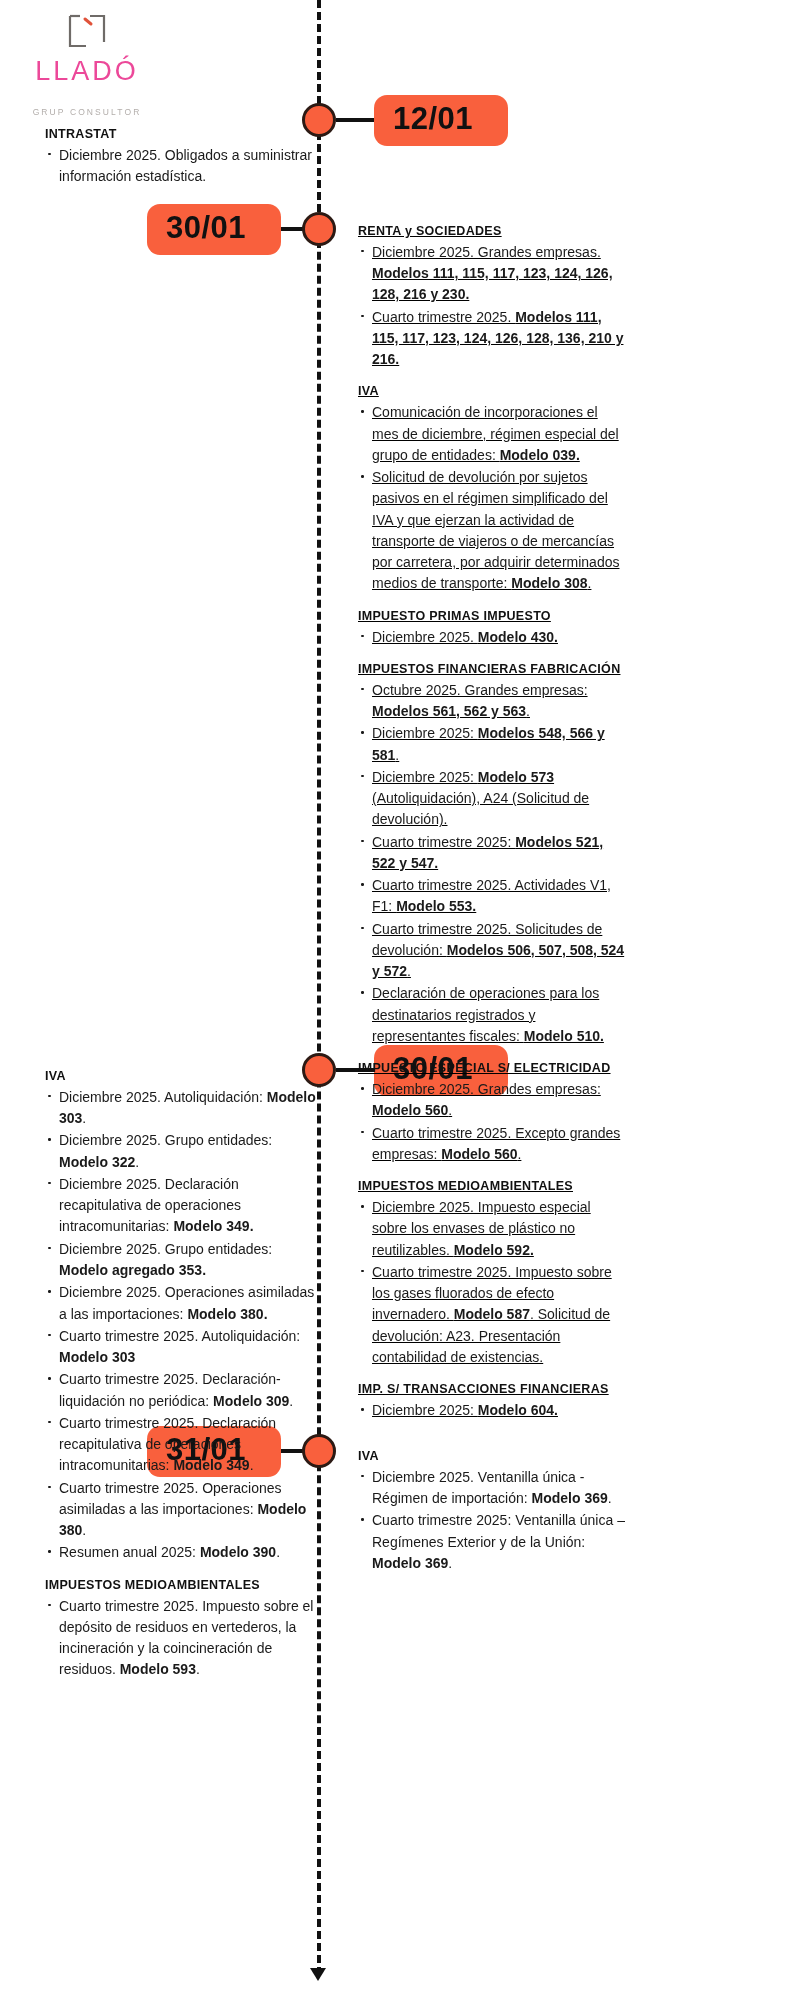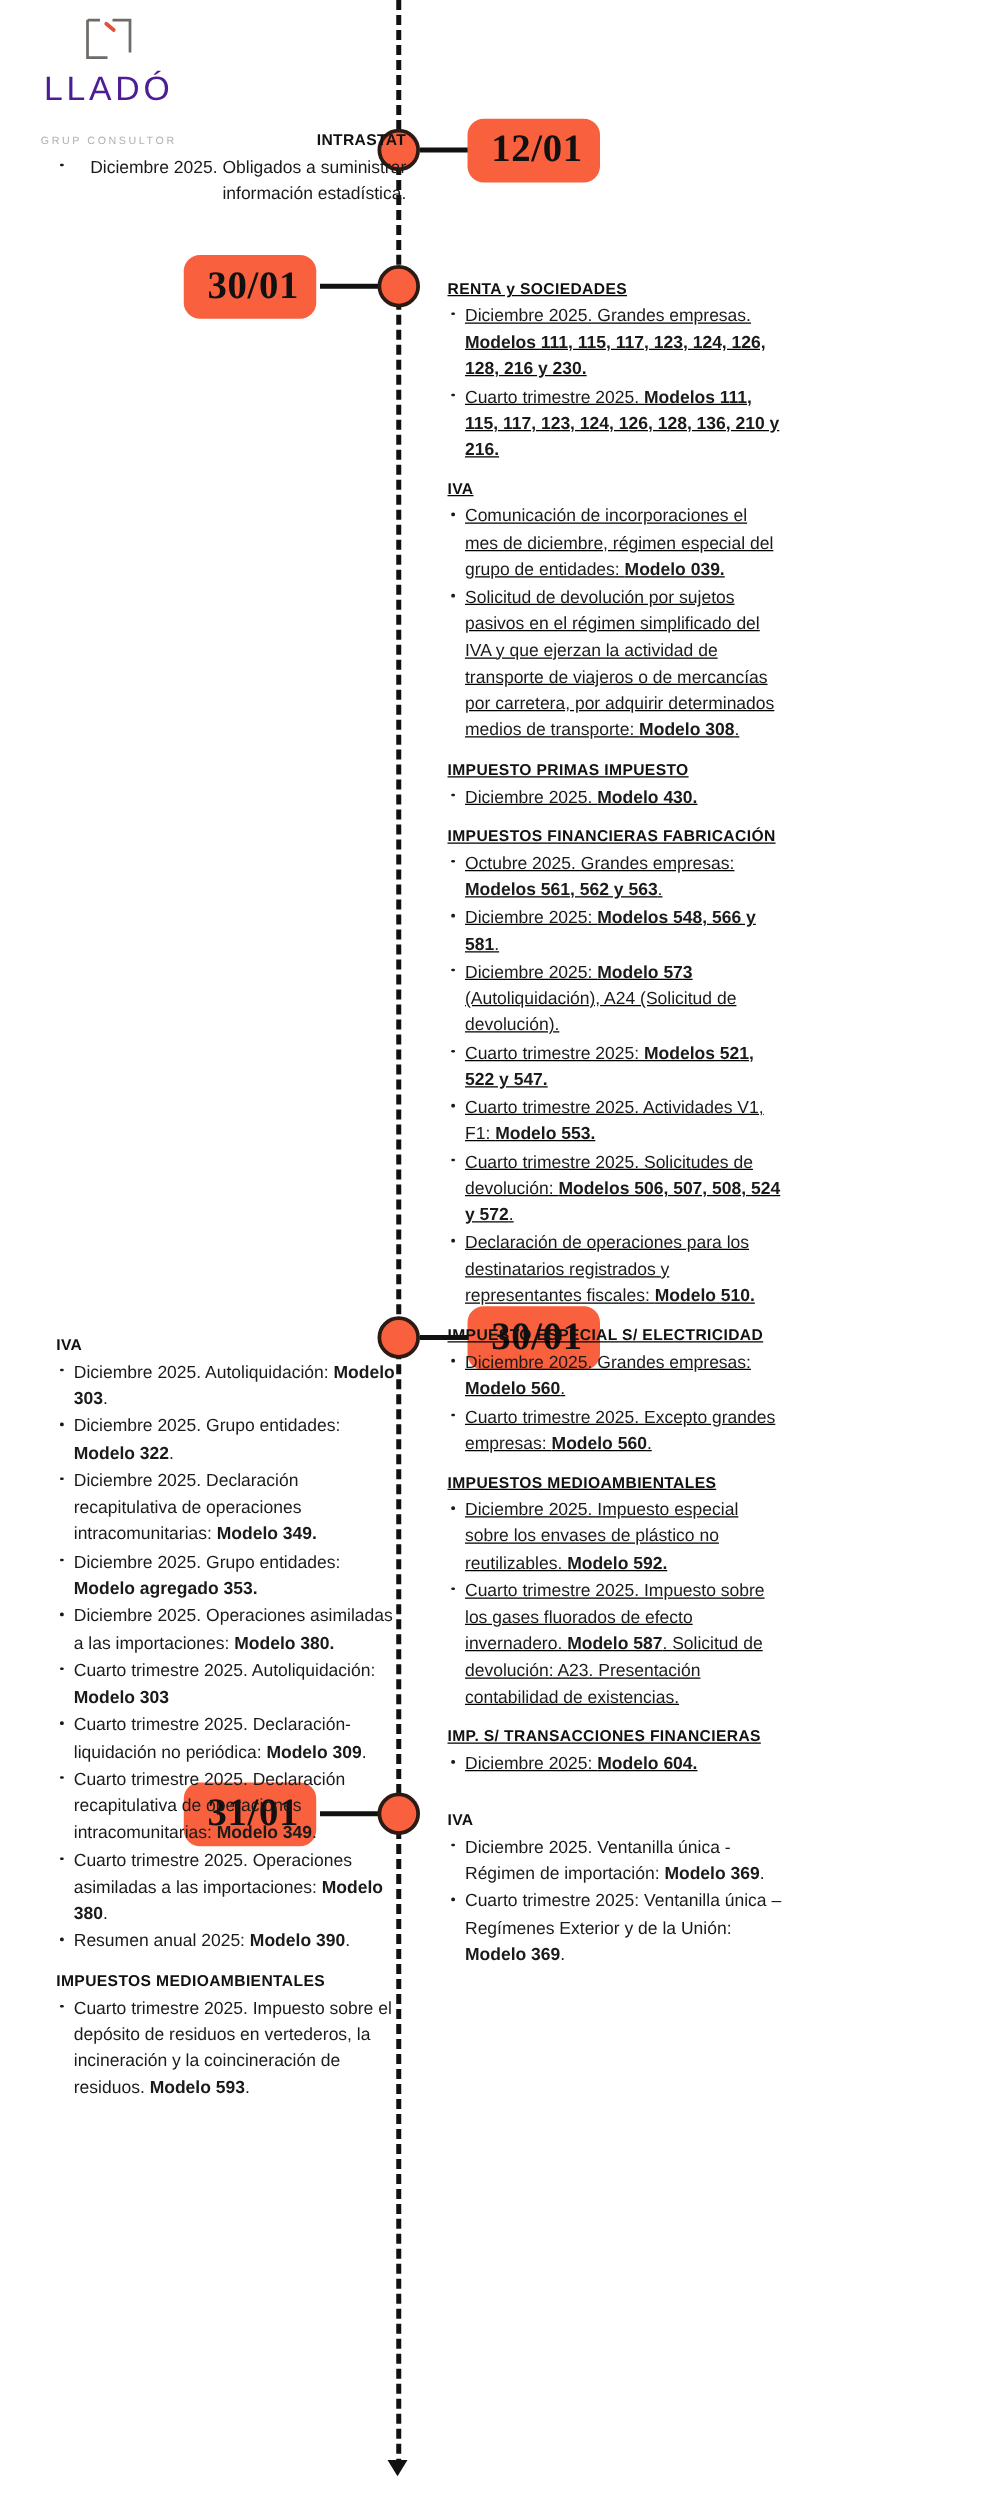--- a/index.html
+++ b/index.html
@@ -48,21 +48,21 @@
   .logo-mark {
     width: 42px;
     height: 38px;
     margin: 0 auto 8px auto;
     position: relative;
   }
   .logo-wordmark {
     font-family: "Liberation Sans", sans-serif;
     font-size: 27px;
     letter-spacing: 3px;
-    color: #4c1d95;
+    color: #ec4899;
     font-weight: 400;
     line-height: 1;
   }
   .logo-sub {
     font-family: Liberation Sans, sans-serif;
     font-size: 8.5px;
     letter-spacing: 2.1px;
     color: #b3aeab;
     margin-top: 22px;
   }
@@ -86,24 +86,24 @@
 
   
   .badge {
     position: absolute;
     background: #f9603d;
     border-radius: 13px;
     color: #111111;
     font-size: 31px;
     font-weight: bold;
     letter-spacing: 0.5px;
-    padding: 6px 14px 9px 19px;
+    padding: 6px 35px 9px 19px;
     z-index: 4;
     white-space: nowrap;
-    font-family: Liberation Serif, serif;
+    font-family: Liberation Sans, sans-serif;
   }
 
   
   .block { position: absolute; z-index: 5; }
   .block.left  { width: 280px; left: 45px;  }
   .block.right { width: 270px; left: 358px; }
 
   .sec-title {
     font-size: 12.5px;
     font-weight: bold;
@@ -165,21 +165,21 @@
   <div class="badge" style="left:147px; top:204px;">30/01</div>
 
   <div class="node" style="left:302px; top:1053px;"></div>
   <div class="connector" style="left:336px; top:1068px; width:44px;"></div>
   <div class="badge" style="left:374px; top:1045px;">30/01</div>
 
   <div class="node" style="left:302px; top:1434px;"></div>
   <div class="connector" style="left:256px; top:1449px; width:48px;"></div>
   <div class="badge" style="left:147px; top:1426px;">31/01</div>
 
-  <div class="block left" style="top:104px;text-align:right;">
+  <div class="block left" style="top:126px;">
       <div class="sec-title">INTRASTAT</div>
       <ul class="items">
         <li><span>Diciembre 2025. Obligados a suministrar información estadística.</span></li>
       </ul>
     </div>
   <div class="block right" style="top:223px;text-decoration:underline;">
       <div class="sec-title">RENTA y SOCIEDADES</div>
       <ul class="items">
         <li><span>Diciembre 2025. Grandes empresas. </span><b>Modelos 111, 115, 117, 123, 124, 126, 128, 216 y 230.</b></li>
         <li><span>Cuarto trimestre 2025. </span><b>Modelos 111, 115, 117, 123, 124, 126, 128, 136, 210 y 216.</b></li>

